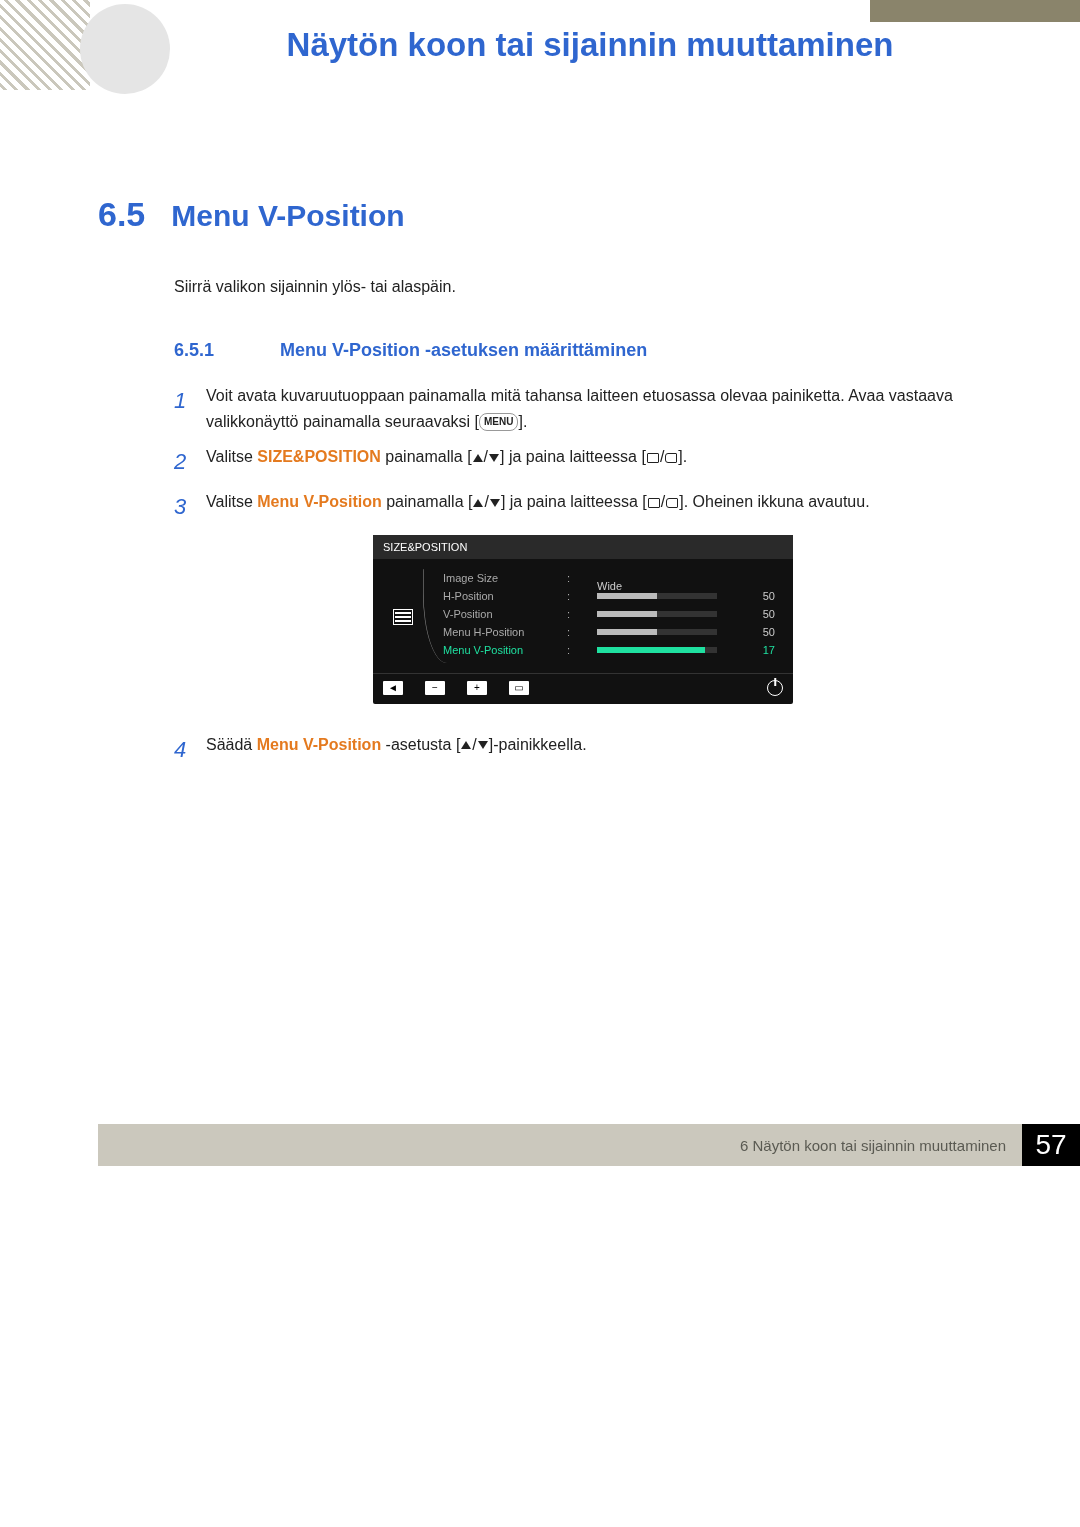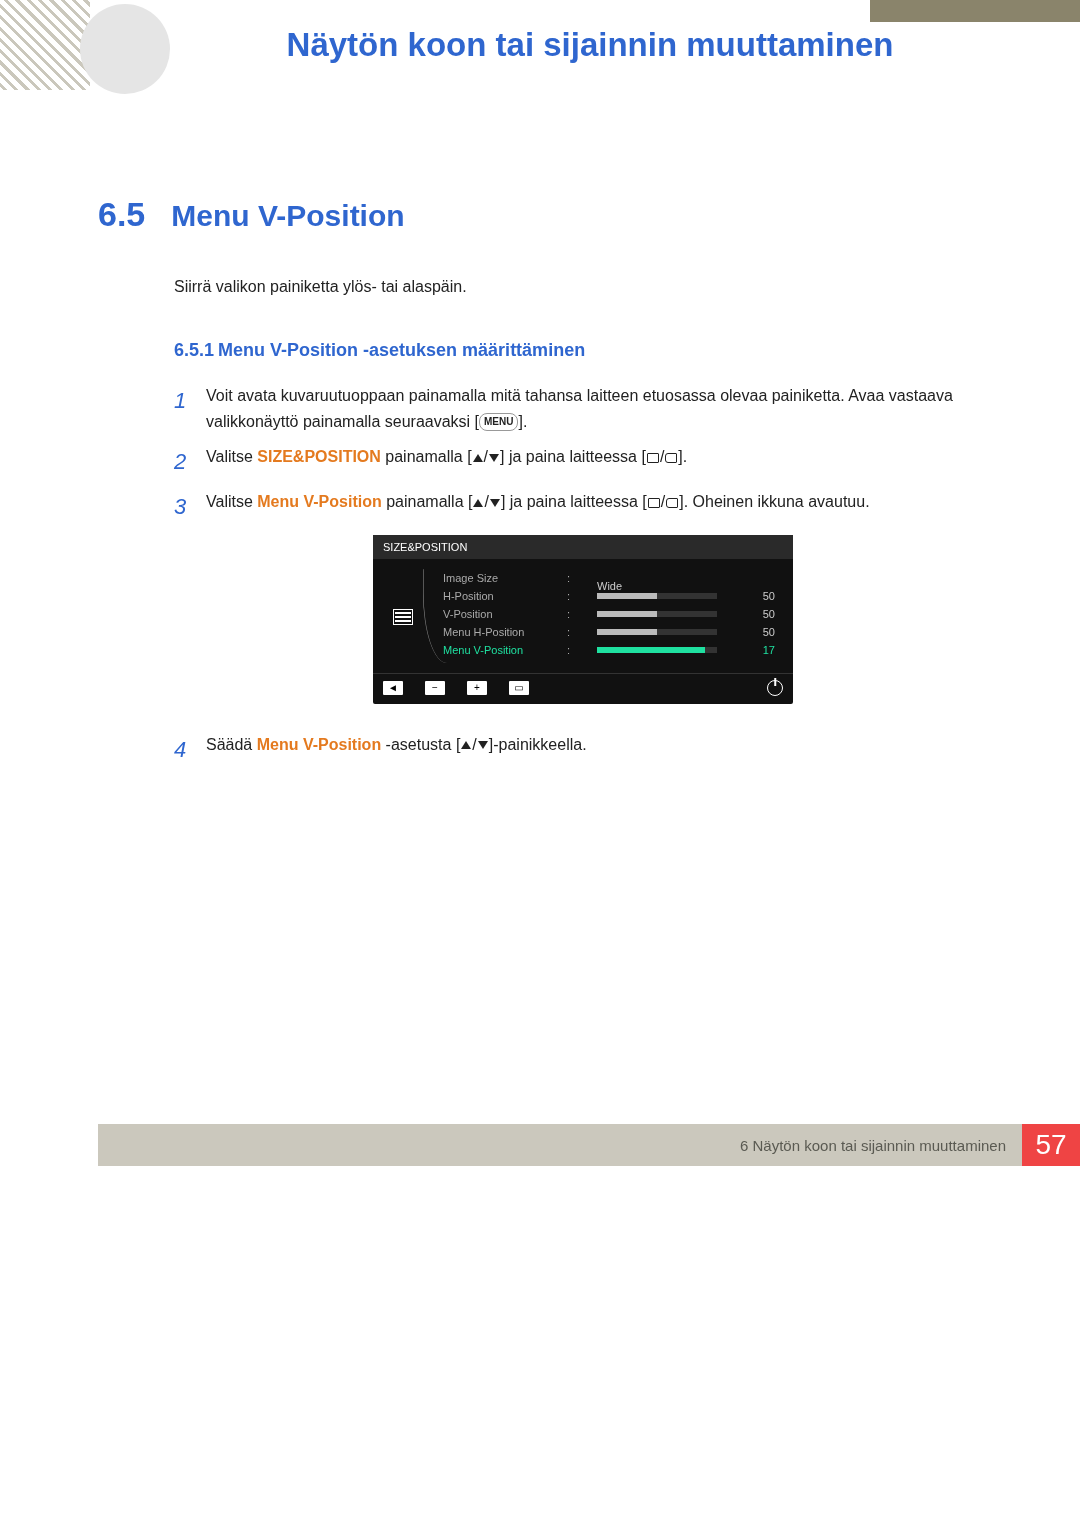--- a/index.html
+++ b/index.html
@@ -87,32 +87,33 @@
   .intro {
     margin-top: 44px;
     font-size: 16px;
     color: #222;
     margin-left: 76px;
   }
   .sub-row {
     margin-top: 44px;
     display: flex;
     align-items: baseline;
-    gap: 4px;
+    gap: 20px;
     margin-left: 76px;
   }
   .sub-num {
     font-size: 18px;
     font-weight: bold;
     color: #2f66cf;
   }
   .sub-title {
     font-size: 18px;
     font-weight: bold;
     color: #2f66cf;
+    margin-left: 46px;
   }
   .steps {
     margin-top: 22px;
     margin-left: 76px;
   }
   .step {
     display: flex;
     gap: 14px;
     margin-bottom: 10px;
     font-size: 16px;
@@ -271,21 +272,21 @@
     background: #cbc8bd;
     color: #5a5a52;
     display: flex;
     align-items: center;
     justify-content: flex-end;
     padding-right: 16px;
     font-size: 15px;
   }
   .footer-page {
     width: 58px;
-    background: #ef4444;
+    background: #000000;
     color: #fff;
     font-size: 28px;
     display: flex;
     align-items: center;
     justify-content: center;
   }
 </style>
 </head>
 <body>
 
@@ -297,21 +298,21 @@
   <div class="chapter-icon"></div>
   <div class="chapter-title">Näytön koon tai sijainnin muuttaminen</div>
 
   <div class="content">
 
     <div class="sec-row">
       <div class="sec-num">6.5</div>
       <div class="sec-title">Menu V-Position</div>
     </div>
 
-    <div class="intro">Siirrä valikon painiketta ylös- tai alaspäin.</div>
+    <div class="intro">Siirrä valikon sijainnin ylös- tai alaspäin.</div>
 
     <div class="sub-row">
       <div class="sub-num">6.5.1</div>
       <div class="sub-title">Menu V-Position -asetuksen määrittäminen</div>
     </div>
 
     <div class="steps">
 
       <div class="step">
         <div class="step-num">1</div>

